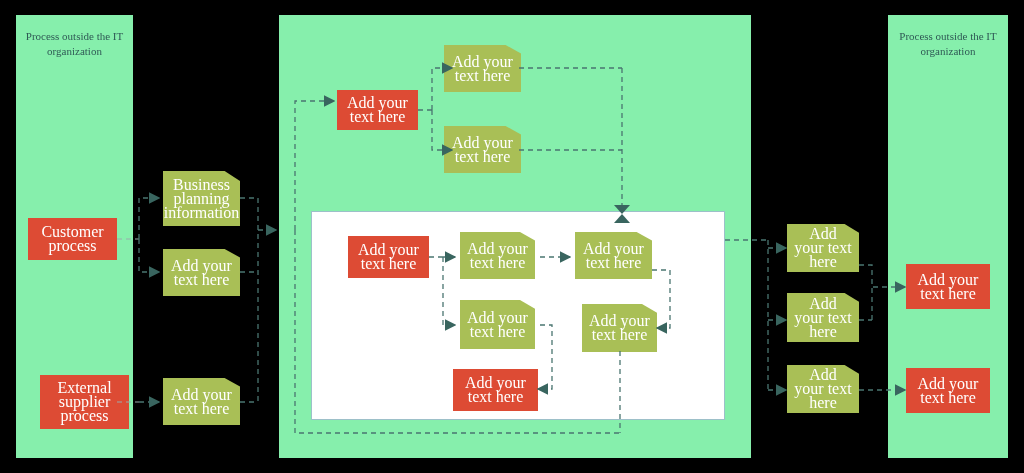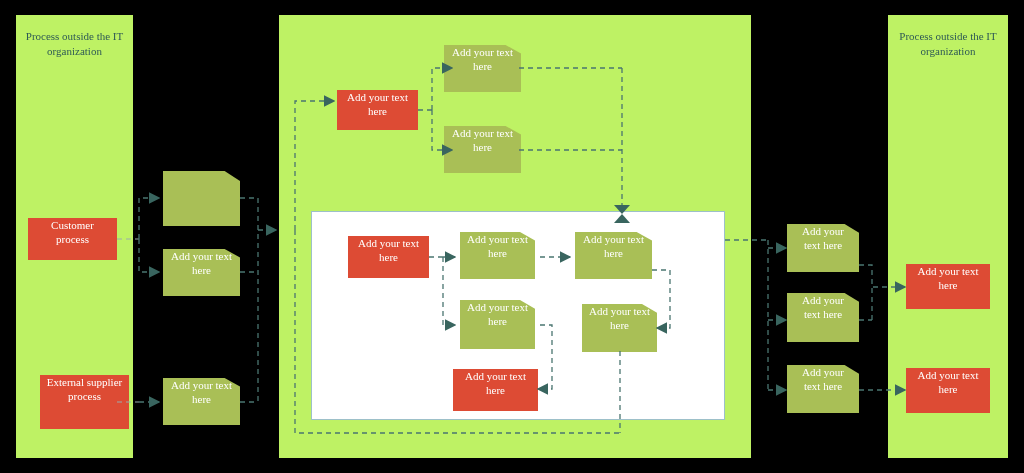--- a/index.html
+++ b/index.html
@@ -1,25 +1,25 @@
 <!DOCTYPE html>
 <html><head>
 <meta charset="utf-8">
 <style>
   html,body{margin:0;padding:0;background:#000;}
   body{width:1024px;height:473px;overflow:hidden;font-family:"Liberation Serif",serif;}
   #stage{position:relative;width:1024px;height:473px;background:#000;}
 
-  .panel{position:absolute;background:#bef264;}
+  .panel{position:absolute;background:#86efac;}
   .panel-title{position:absolute;left:0;right:0;top:14px;text-align:center;
     font-family:"Liberation Serif",serif;font-size:11px;line-height:15px;color:#2f5a55;}
 
-  .node{position:absolute;box-sizing:border-box;display:flex;
+  .node{position:absolute;box-sizing:border-box;display:flex;align-items:center;
     justify-content:center;text-align:center;color:#ffffff;
-    font-family:"Liberation Serif",serif;font-size:11px;line-height:14px;}
+    font-family:"Liberation Serif",serif;font-size:16px;line-height:14px;}
   .node span{display:block;padding:0 6px;position:relative;z-index:2;}
 
   
   .node.red{background:#dd4b34;}
 
   
   .node.green{background:transparent;}
   .node.green .shape{position:absolute;inset:0;background:#a9bf56;
      clip-path:polygon(0 0, 80% 0, 100% 18%, 100% 100%, 0 100%);z-index:1;}
 
@@ -112,20 +112,21 @@
 
   <div class="node red" style="left:28px;top:218px;width:89px;height:42px;">
     <span>Customer process</span>
   </div>
   <div class="node red" style="left:40px;top:375px;width:89px;height:54px;">
     <span>External supplier process</span>
   </div>
 
   <div class="node green" style="left:163px;top:171px;width:77px;height:55px;">
     <div class="shape"></div>
+    <span>Business planning information</span>
   </div>
   <div class="node green" style="left:163px;top:249px;width:77px;height:47px;">
     <div class="shape"></div>
     <span>Add your text here</span>
   </div>
   <div class="node green" style="left:163px;top:378px;width:77px;height:47px;">
     <div class="shape"></div>
     <span>Add your text here</span>
   </div>
 

